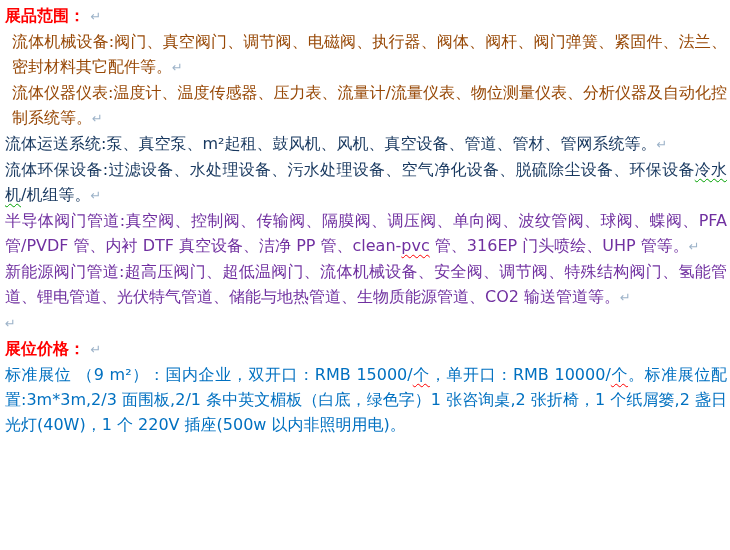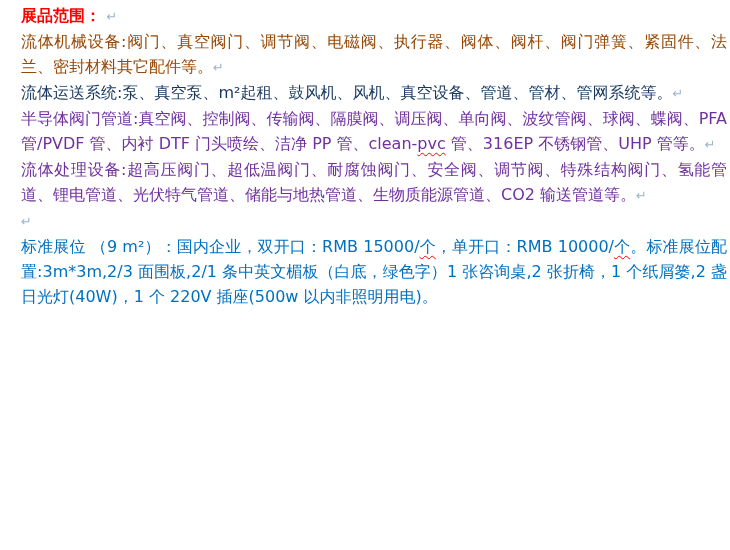--- a/index.html
+++ b/index.html
@@ -5,36 +5,36 @@
   html,body{margin:0;padding:0;}
   body{
     width:730px;height:550px;
     background:#ffffff;
     font-family:"DejaVu Sans", sans-serif;
     overflow:hidden;
   }
   .doc{
     box-sizing:border-box;
     width:730px;height:440px;
-    padding:3px 3px 0 21px;
+    padding:3px 3px 0 5px;
     font-size:16px;
     line-height:25px;
   }
   p{
     margin:0;
     text-align:justify;
     text-justify:inter-ideograph;
     word-break:break-all;
   }
   .heading{
     color:#FF0000;
     font-weight:bold;
     text-align:left;
   }
-  .c-brown{color:#974806;}
+  .c-brown{color:#974806;margin-left:7px;}
   .c-navy{color:#17375E;}
   .c-purple{color:#7030A0;}
   .c-green{color:#00B050;}
   .c-blue{color:#0070C0;}
   .wavy-green{
     text-decoration-line:underline;
     text-decoration-style:wavy;
     text-decoration-color:#00A000;
     text-decoration-thickness:1px;
     text-underline-offset:3px;
@@ -56,29 +56,32 @@
 </style>
 </head>
 <body>
 
 <div class="doc">
 
   <p class="heading"><span>展品范围：</span> <span class="pilcrow">↵</span></p>
 
   <p class="c-brown"><span>流体机械设备:阀门、真空阀门、调节阀、电磁阀、执行器、阀体、阀杆、阀门弹簧、紧固件、法兰、密封材料其它配件等。</span><span class="pilcrow">↵</span></p>
 
+  <p class="c-brown"><span>流体仪器仪表:温度计、温度传感器、压力表、流量计/流量仪表、物位测量仪表、分析仪器及自动化控制系统等。</span><span class="pilcrow">↵</span></p>
 
   <p class="c-navy"><span>流体运送系统:泵、真空泵、m²起租、鼓风机、风机、真空设备、管道、管材、管网系统等。</span><span class="pilcrow">↵</span></p>
 
 
+  <p class="c-navy"><span>流体环保设备:过滤设备、水处理设备、污水处理设备、空气净化设备、脱硫除尘设备、环保设备</span><span class="wavy-green">冷水机</span><span>/机组等。</span><span class="pilcrow">↵</span></p>
 
-  <p class="c-purple"><span>半导体阀门管道:真空阀、控制阀、传输阀、隔膜阀、调压阀、单向阀、波纹管阀、球阀、蝶阀、PFA管/PVDF 管、内衬 DTF 门头喷绘、洁净 PP 管、clean-</span><span class="wavy-red">pvc</span><span> 管、316EP 不锈钢管、UHP 管等。</span><span class="pilcrow">↵</span></p>
+  <p class="c-purple"><span>半导体阀门管道:真空阀、控制阀、传输阀、隔膜阀、调压阀、单向阀、波纹管阀、球阀、蝶阀、PFA管/PVDF 管、内衬 DTF 真空设备、洁净 PP 管、clean-</span><span class="wavy-red">pvc</span><span> 管、316EP 门头喷绘、UHP 管等。</span><span class="pilcrow">↵</span></p>
 
-  <p class="c-purple"><span>流体处理设备:超高压阀门、超低温阀门、耐腐蚀阀门、安全阀、调节阀、特殊结构阀门、氢能管道、锂电管道、光伏特气管道、储能与地热管道、生物质能源管道、CO2 输送管道等。</span><span class="pilcrow">↵</span></p>
+  <p class="c-purple"><span>新能源阀门管道:超高压阀门、超低温阀门、流体机械设备、安全阀、调节阀、特殊结构阀门、氢能管道、锂电管道、光伏特气管道、储能与地热管道、生物质能源管道、CO2 输送管道等。</span><span class="pilcrow">↵</span></p>
 
   <p><span class="pilcrow">↵</span></p>
 
+  <p class="heading"><span>展位价格：</span> <span class="pilcrow">↵</span></p>
 
 
 
   <p class="c-blue"><span>标准展位 （9 m²）：国内企业，双开口：RMB 15000/</span><span class="wavy-red">个</span><span>，单开口：RMB 10000/</span><span class="wavy-red">个</span><span>。标准展位配置:3m*3m,2/3 面围板,2/1 条中英文楣板（白底，绿色字）1 张咨询桌,2 张折椅，1 个纸屑篓,2 盏日光灯(40W)，1 个 220V 插座(500w 以内非照明用电)。</span></p>
 
 </div>
 
 </body></html>

